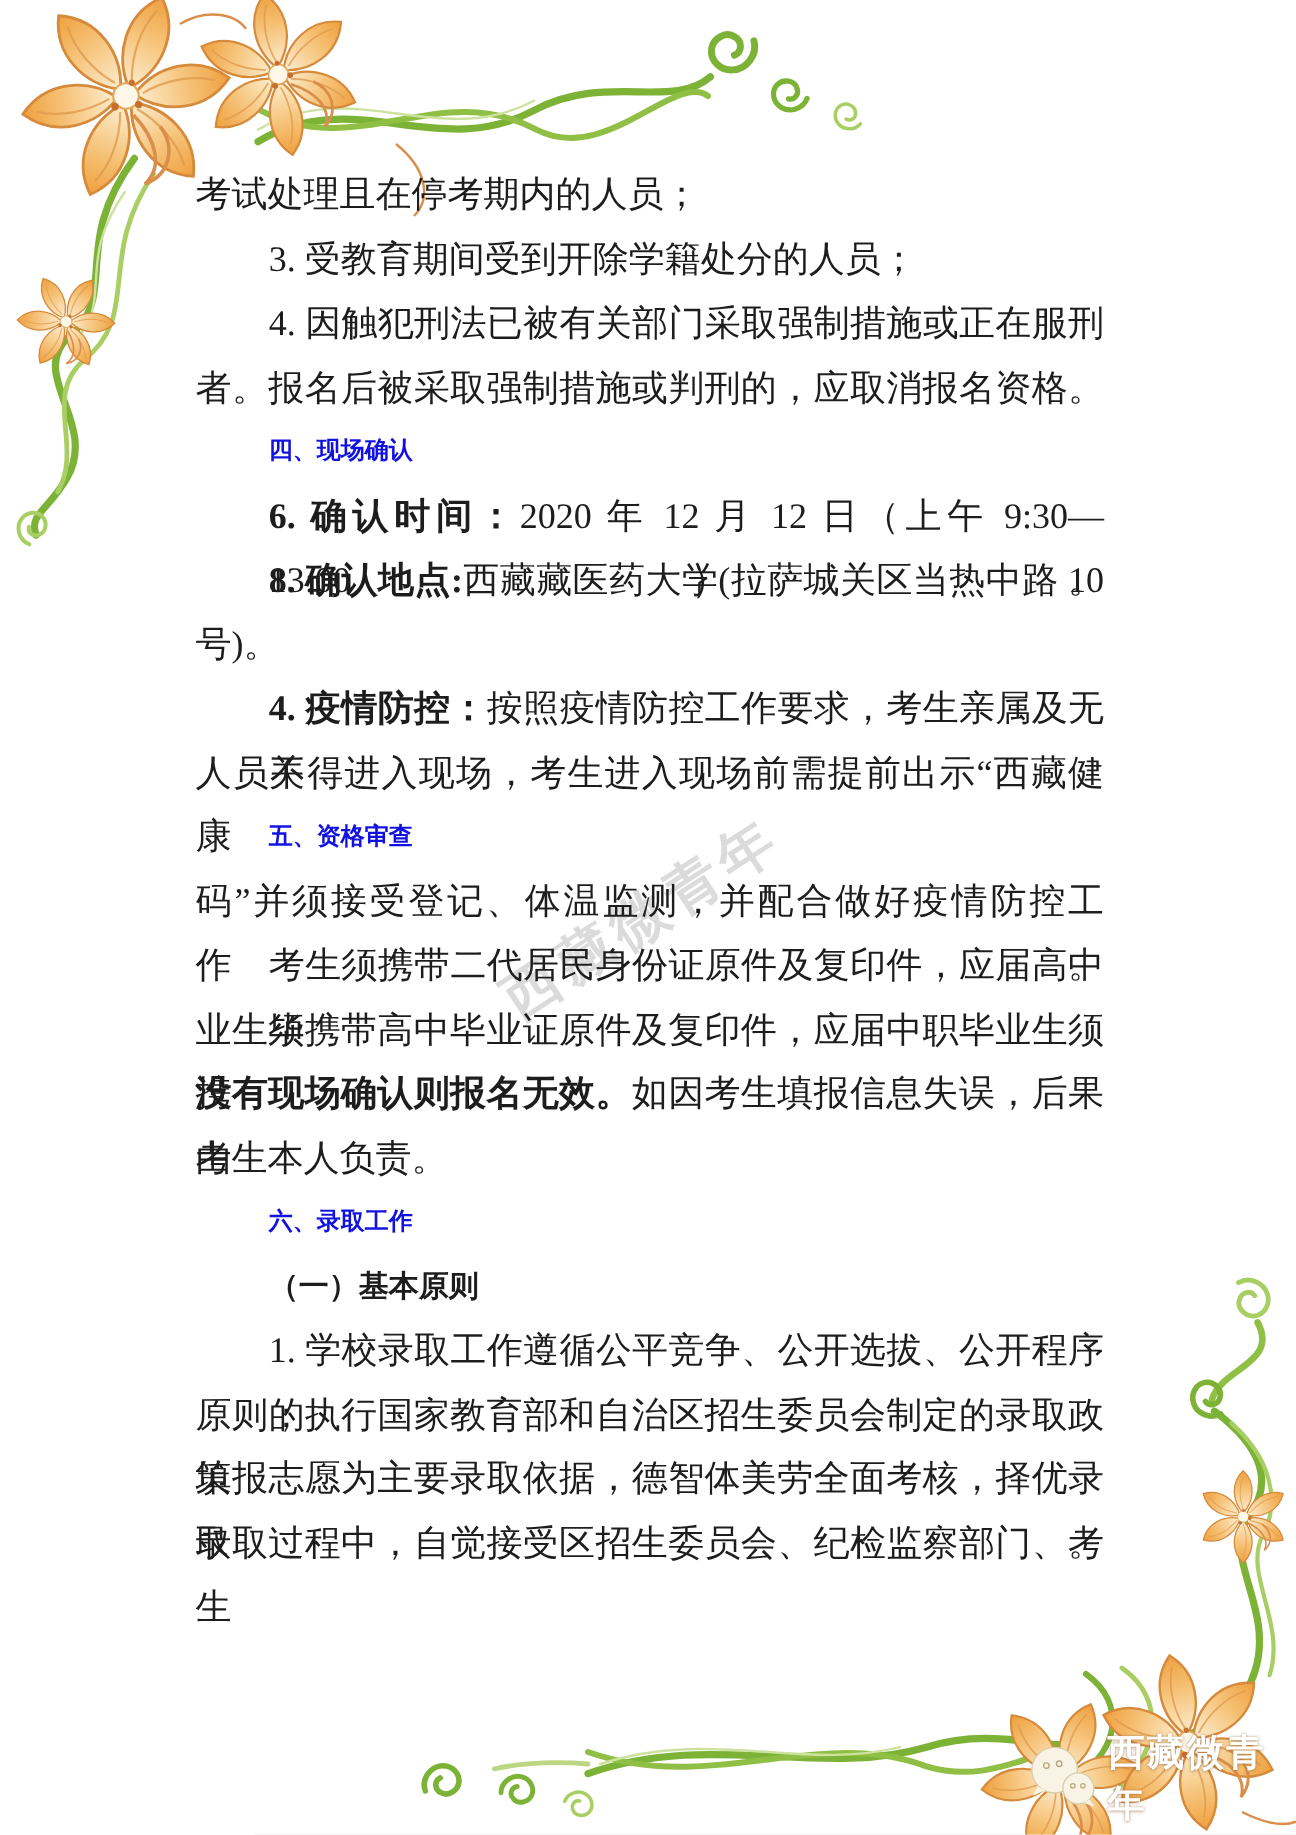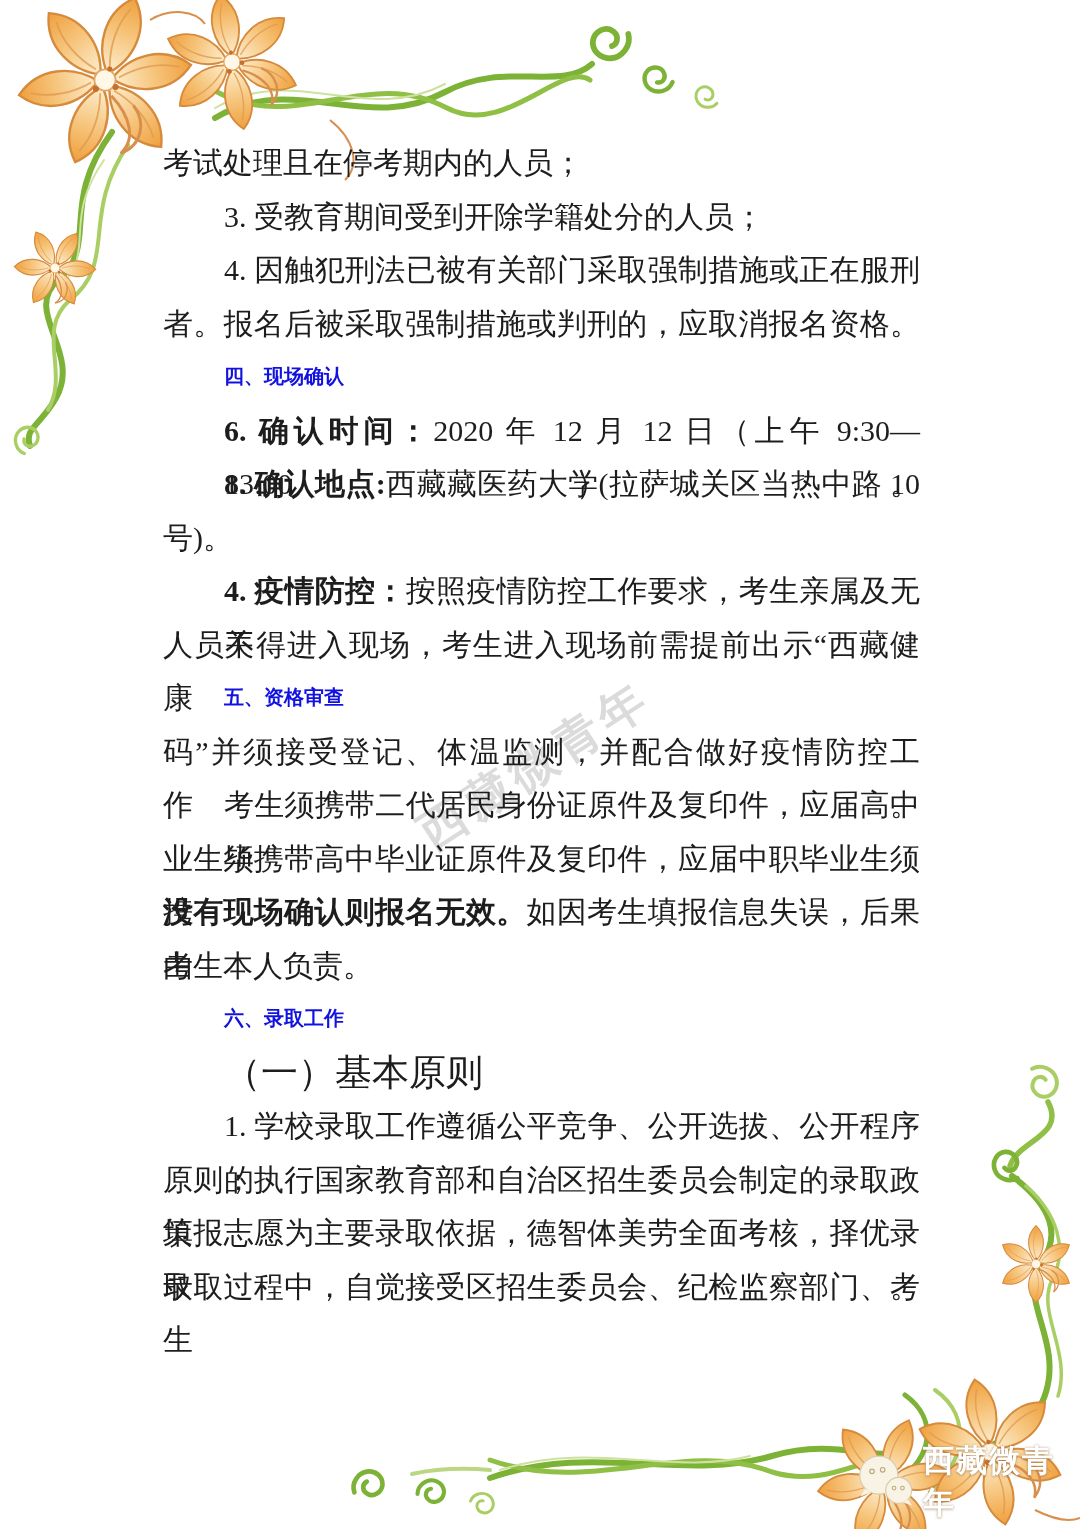--- a/index.html
+++ b/index.html
@@ -11,21 +11,21 @@
      font-size:47px;font-weight:bold;letter-spacing:6px;color:var(--wm,#bfbfbf);
      opacity:.55;transform:rotate(-33deg);transform-origin:0 50%;white-space:nowrap;}
   .content{position:absolute;left:163px;top:136px;width:757px;z-index:3;}
   .line{font-size:30px;line-height:53.5px;height:53.5px;color:var(--ink,#1d1d1d);
         text-align:justify;text-justify:inter-character;overflow:visible;white-space:normal;}
   .line.fill{text-align-last:justify;}
   .line.ind{padding-left:61px;}
   .seg-b{font-weight:bold;}
   .h-blue{font-family:"Liberation Sans","DejaVu Sans",sans-serif;font-weight:bold;
           color:var(--blue,#1212e0);font-size:20px;}
-  .h-bold{font-weight:normal;font-size:37px;}
+  .h-bold{font-weight:bold;font-size:25px;}
   .brand{position:absolute;left:856px;top:1440px;z-index:4;display:flex;align-items:center;}
   .brand .name{font-family:"Liberation Sans","DejaVu Sans",sans-serif;font-weight:bold;
      font-size:31px;letter-spacing:2px;color:#ffffff;margin-left:6px;
      text-shadow:0 0 2px rgba(150,110,60,.55),0 1px 3px rgba(150,110,60,.45);}
 </style>
 </head>
 <body>
 
 <div class="page">
 

